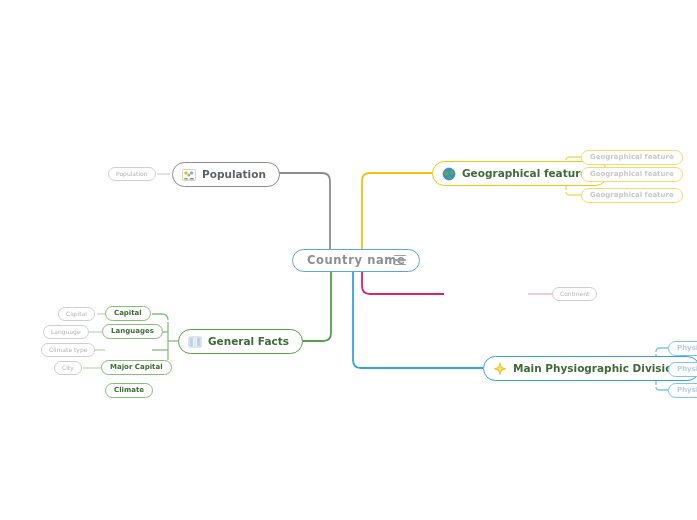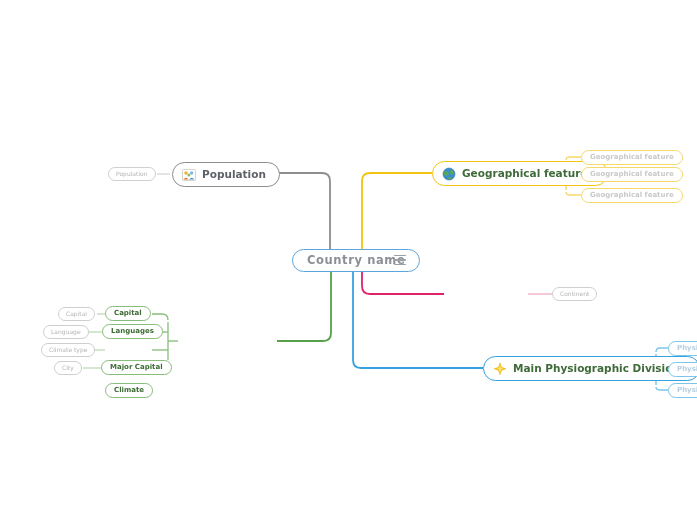--- a/index.html
+++ b/index.html
@@ -191,20 +191,31 @@
         <circle cx="6.9" cy="7" r="1.5" fill="#8cbf63"></circle>
       </svg>
     </span>
     <span class="label">Population</span>
   </div>
 
   <div class="node leaf" style="left:108px; top:167px;">
     <span class="label">Population</span>
   </div>
 
+  <div class="node main c-green" style="left:178px; top:329px;">
+    <span class="icon">
+      <svg width="14" height="14" viewBox="0 0 14 14">
+        <rect x="1" y="2" width="12" height="10" rx="0.6" fill="#ffffff" stroke="#9bb8cf" stroke-width="0.7"></rect>
+        <rect x="1.8" y="2.8" width="3.1" height="8.4" fill="#b9d4e8"></rect>
+        <rect x="5.4" y="2.8" width="3.1" height="8.4" fill="#dfe9f2"></rect>
+        <rect x="9" y="2.8" width="3.1" height="8.4" fill="#b9d4e8"></rect>
+      </svg>
+    </span>
+    <span class="label">General Facts</span>
+  </div>
 
   <div class="node sub s-green" style="left:105px; top:306px;">
     <span class="label">Capital</span>
   </div>
   <div class="node sub s-green" style="left:102px; top:324px;">
     <span class="label">Languages</span>
   </div>
   <div class="node sub s-green" style="left:105px; top:342px;margin-top:41px;">
     <span class="label">Climate</span>
   </div>

